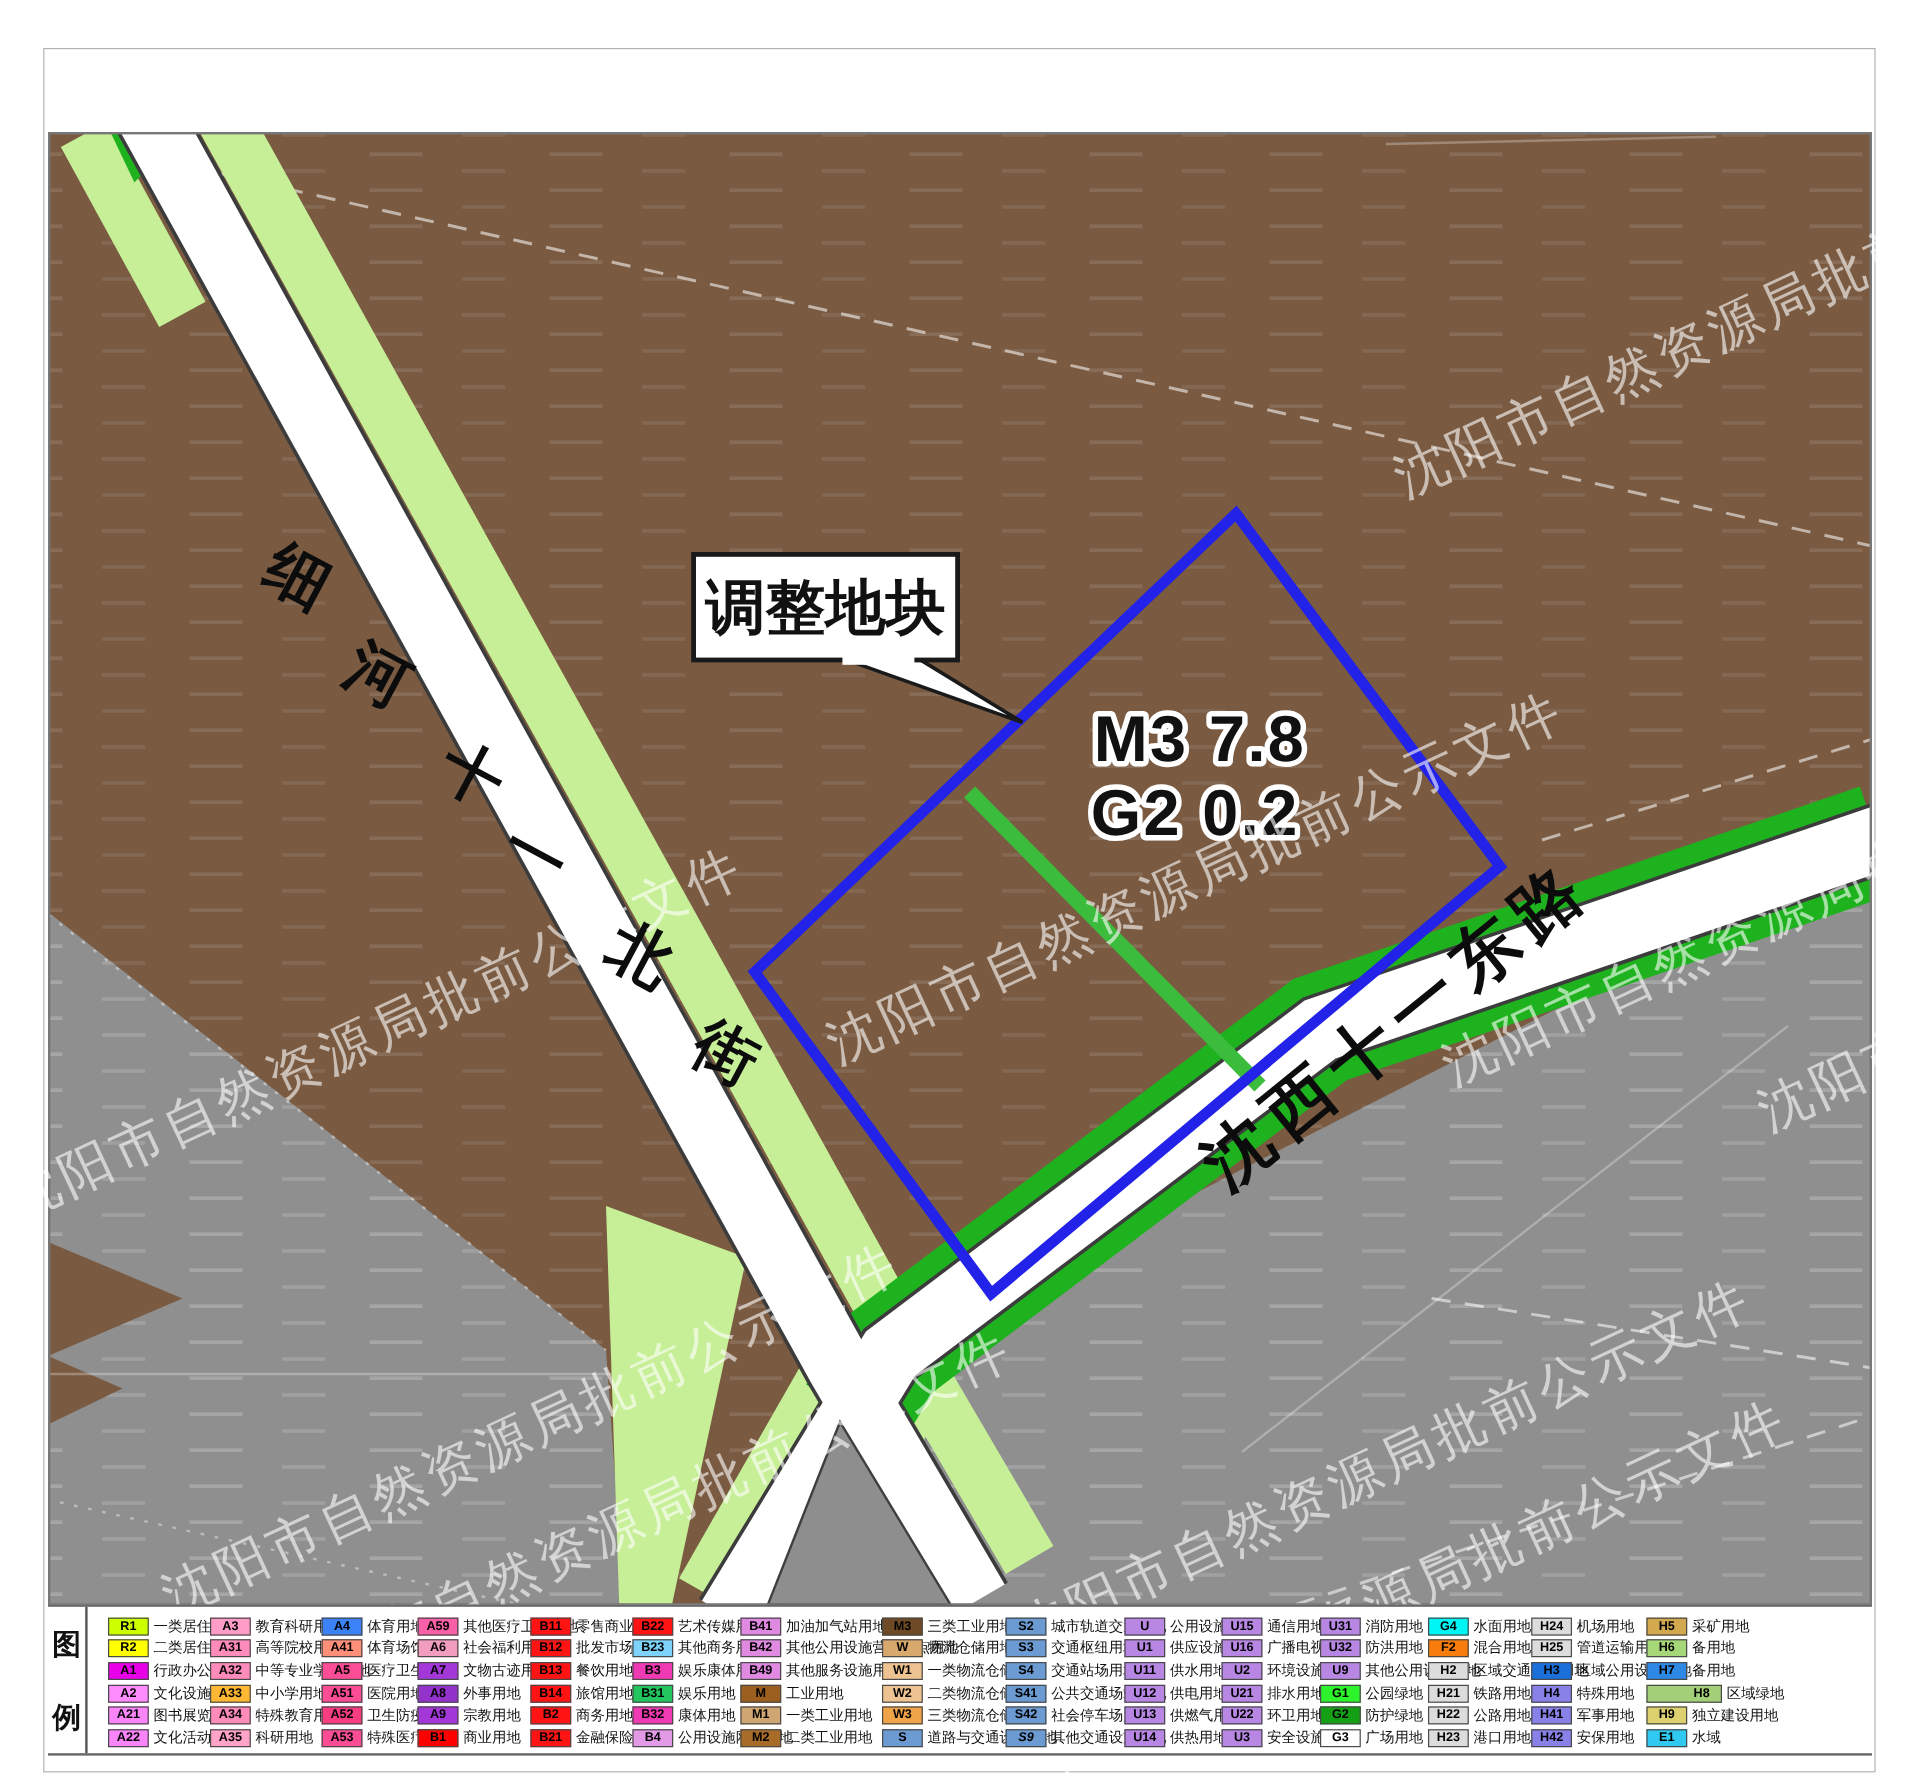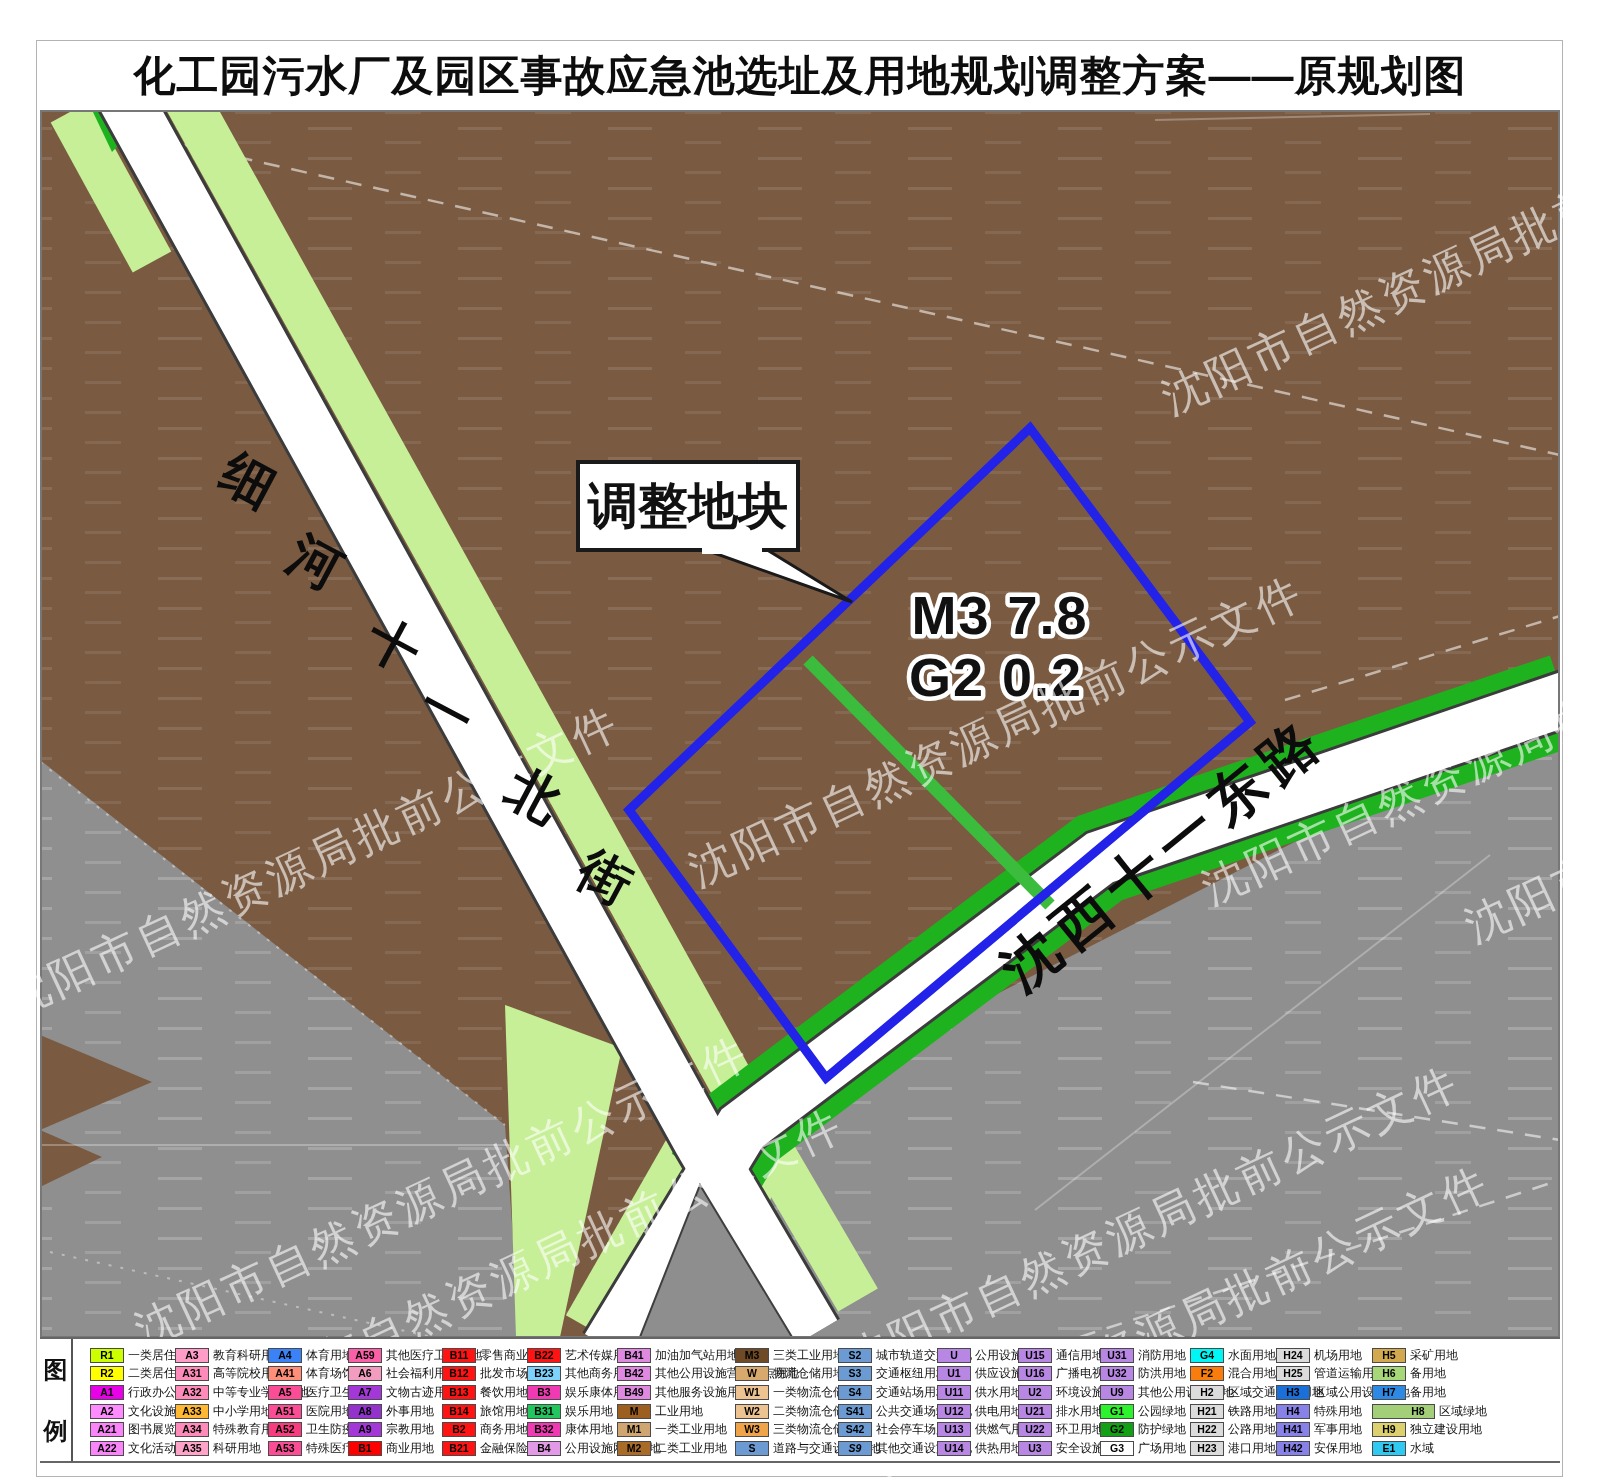--- a/index.html
+++ b/index.html
@@ -34,21 +34,20 @@
       border:1px solid #4a4a4a;font-size:10.5px;font-weight:bold;color:#000;flex:0 0 auto;line-height:11px;}
   .lswatch.sw-dashed{border:2px dashed #2323e8;background:#fff;width:30px;height:11px;}
   .llabel{font-size:12px;color:#111;margin-left:4px;white-space:nowrap;font-weight:500;}
 </style>
 </head>
 <body>
 
 <div class="page">
 
   <div class="outer-frame"></div>
-  <div class="title">化工园污水厂及园区事故应急池选址及用地规划调整方案——原规划图</div>
 
   <div class="map-wrap">
   <svg width="1600" height="1482" viewBox="0 0 1600 1482">
     <defs>
       <clipPath id="mapclip">
             <rect x="40" y="110" width="1520" height="1227"></rect>
           </clipPath>
       <pattern id="texb" width="150" height="30" patternUnits="userSpaceOnUse">
         <rect x="8" y="7" width="44" height="3" fill="#ffffff" opacity="0.10"></rect>
         <rect x="85" y="21" width="36" height="3" fill="#ffffff" opacity="0.08"></rect>

